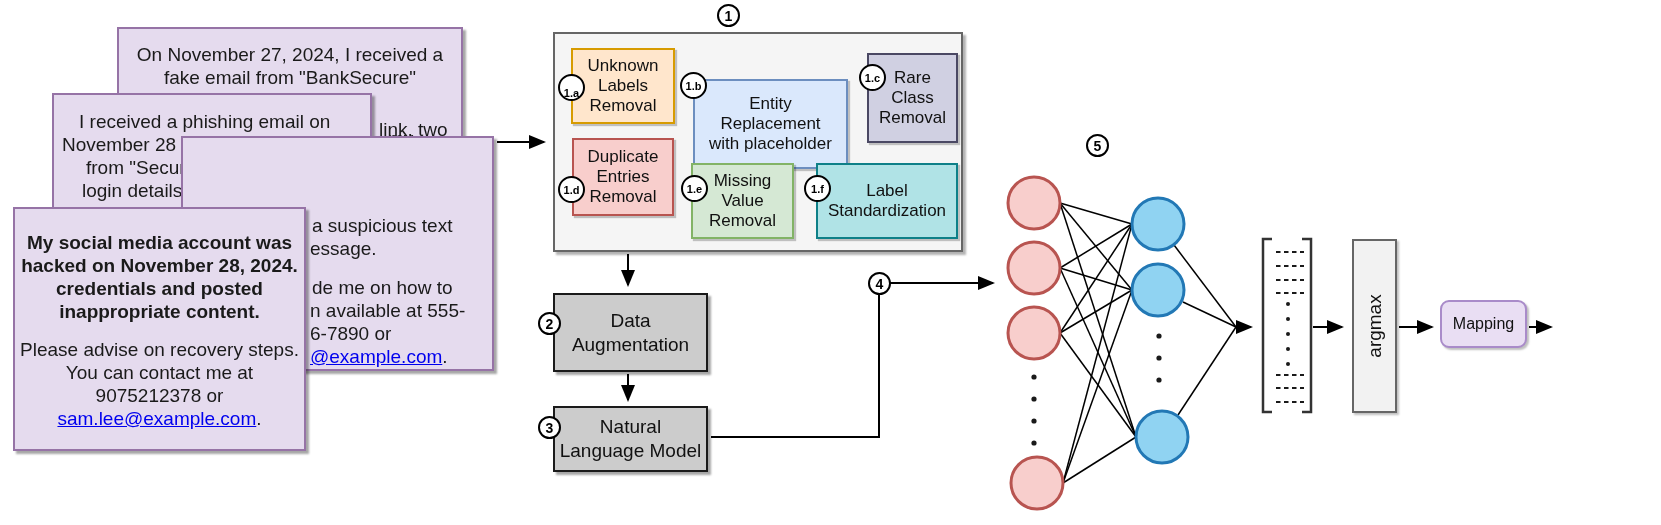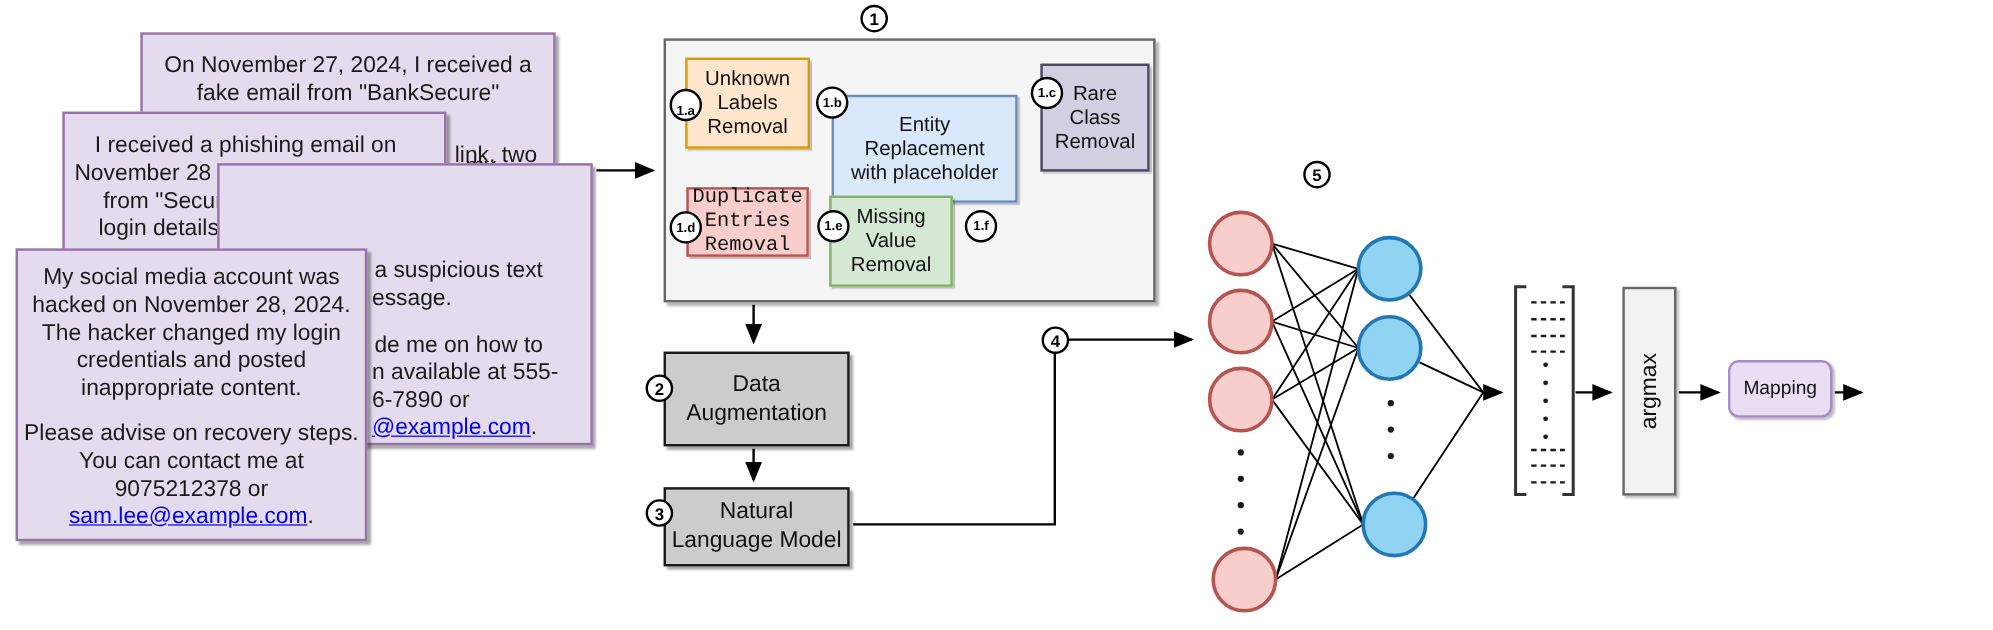--- a/index.html
+++ b/index.html
@@ -140,26 +140,28 @@
 
   <div class="abs step" style="left:571px;top:48px;width:104px;height:76px;background:var(--step-a-fill);border-color:var(--step-a-border);"><span>Unknown
 Labels
 Removal</span></div>
   <div class="abs step" style="left:693px;top:47px;width:155px;height:90px;background:var(--step-b-fill);border-color:var(--step-b-border);margin-top:32px;"><span>Entity
 Replacement
 with placeholder</span></div>
   <div class="abs step" style="left:867px;top:53px;width:91px;height:90px;background:var(--step-c-fill);border-color:var(--step-c-border);"><span>Rare
 Class
 Removal</span></div>
-  <div class="abs step" style="left:572px;top:156px;width:102px;height:58px;background:var(--step-d-fill);border-color:var(--step-d-border);font-family:Liberation Mono, monospace;"><span>Duplicate
+  <div class="abs step" style="left:572px;top:138px;width:102px;height:78px;background:var(--step-d-fill);border-color:var(--step-d-border);"><span>Duplicate
 Entries
 Removal</span></div>
   <div class="abs step" style="left:691px;top:163px;width:103px;height:76px;background:var(--step-e-fill);border-color:var(--step-e-border);"><span>Missing
 Value
 Removal</span></div>
+  <div class="abs step" style="left:816px;top:163px;width:142px;height:76px;background:var(--step-f-fill);border-color:var(--step-f-border);"><span>Label
+Standardization</span></div>
 
   <div class="abs graybox" style="left:553px;top:293px;width:155px;height:79px;"><span>Data
 Augmentation</span></div>
   <div class="abs graybox" style="left:553px;top:406px;width:155px;height:66px;"><span>Natural
 Language Model</span></div>
 
   <div class="abs argmaxbox z20" style="left:1352px;top:239px;width:45px;height:174px;">
       <span>argmax</span>
     </div>
   <div class="abs mappingbox z20" style="left:1440px;top:300px;width:87px;height:48px;">
@@ -217,24 +219,23 @@
   <div class="card z7" style="left:181px;top:136px;width:313px;height:235px;">
     <div class="frag" style="left:129px;top:76px;">a suspicious text</div>
     <div class="frag" style="left:127px;top:99px;">essage.</div>
     <div class="frag" style="left:129px;top:138px;">de me on how to</div>
     <div class="frag" style="left:127px;top:161px;">n available at 555-</div>
     <div class="frag" style="left:127px;top:184px;text-align:center;">6-7890 or</div>
     <div class="frag" style="left:127px;top:207px;"><a class="lnk">@example.com</a><span>.</span></div>
   </div>
 
   <div class="card z8" style="left:13px;top:207px;width:293px;height:244px;">
-    <div style="padding-top:11px;">
+    <div style="padding-top:22px;font-weight:bold;">
       <div class="ctr cline">My social media account was</div>
       <div class="ctr cline">hacked on November 28, 2024.</div>
-      <div class="ctr cline">The hacker changed my login</div>
       <div class="ctr cline">credentials and posted</div>
       <div class="ctr cline">inappropriate content.</div>
     </div>
     <div style="padding-top:15px;">
       <div class="ctr cline">Please advise on recovery steps.</div>
       <div class="ctr cline">You can contact me at</div>
       <div class="ctr cline">9075212378 or</div>
       <div class="ctr cline"><a class="lnk">sam.lee@example.com</a><span>.</span></div>
     </div>
   </div>

